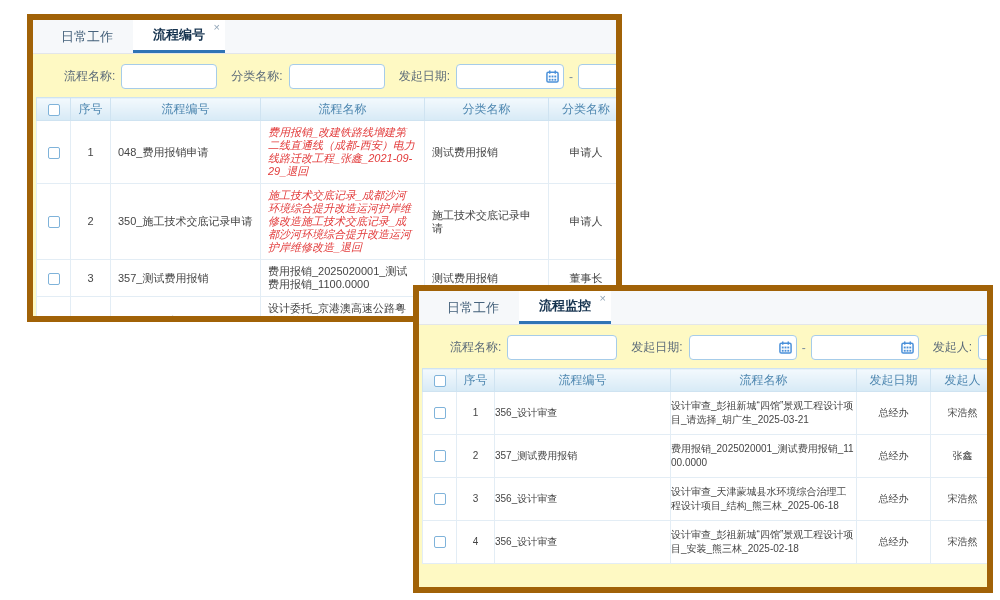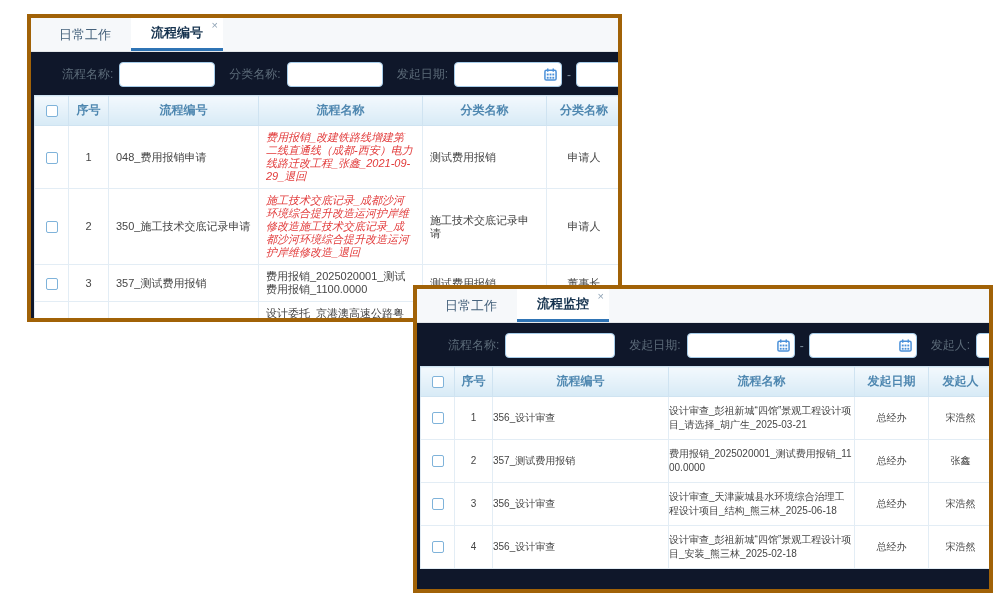--- a/index.html
+++ b/index.html
@@ -1,20 +1,20 @@
 <!DOCTYPE html>
 <html><head>
 <meta charset="utf-8">
 <style>
   * { box-sizing: border-box; margin: 0; padding: 0; }
   html,body { width:1000px; height:600px; background:#fff;
     font-family:"Liberation Sans","DejaVu Sans",sans-serif; }
   .stage { position:relative; width:1000px; height:600px; overflow:hidden; }
 
-  .win { position:absolute; background:#0f172a; border:4px solid #a16207; overflow:hidden; }
+  .win { position:absolute; background:#fef9c3; border:6px solid #a16207; overflow:hidden; }
   .win1 { left:27px; top:14px;  width:595px; height:308px; }
   .win2 { left:413px; top:285px; width:580px; height:308px; }
 
   .tabbar { height:34px; background:#f6f8fa; border-bottom:1px solid #e3e6e9;
     display:flex; align-items:stretch; padding-left:8px; }
   .tab { padding:0 20px; display:flex; align-items:center; font-size:13px;
     color:#46627c; position:relative; cursor:pointer; }
   .tab.active { background:#fff; color:#16334f; font-weight:bold;
     border-bottom:3px solid #2f74b5; }
   .tab .x { position:absolute; top:2px; right:5px; font-size:11px;
@@ -25,22 +25,22 @@
   .flabel { font-size:12px; color:#5c6b79; margin:0 6px 0 14px; flex:none; }
   .flabel:first-child { margin-left:21px; }
   .finput { width:96px; height:25px; border:1px solid #a6cce9; border-radius:4px;
     background:#fff; outline:none; padding:0 5px; font-size:12px; flex:none; }
   .fdate { position:relative; flex:none; }
   .fdate .finput { width:108px; padding-right:22px; }
   .fdate svg { position:absolute; right:5px; top:6px; }
   .dash { margin:0 5px; color:#7b8d9d; font-size:12px; flex:none; }
 
   table { border-collapse:collapse; table-layout:fixed; margin:0 3px; width:calc(100% - 6px); }
-  th { background:linear-gradient(#f3f9fd,#d7eaf6); color:#4e87b0; font-weight:bold;
-    font-size:12px; height:30px; border:1px solid #cfe3f1; text-align:center; }
+  th { background:linear-gradient(#f3f9fd,#d7eaf6); color:#4e87b0; font-weight:normal;
+    font-size:12px; height:23px; border:1px solid #cfe3f1; text-align:center; }
   td { border:1px solid #e3edf5; color:#454545; vertical-align:middle;
     word-break:break-all; background:#fff; }
   .t1 td { font-size:11px; line-height:13px; padding:5px 7px; }
   .t2 td { font-size:10px; line-height:14px; padding:7px 0; }
   td.c { text-align:center; word-break:normal; }
   td.red { color:#e23b3b;font-style:italic; }
   .cb { display:inline-block; width:12px; height:12px; border:1px solid #7fb3da;
     border-radius:2px; background:#fff; vertical-align:middle; cursor:pointer; }
 </style>
 </head>

